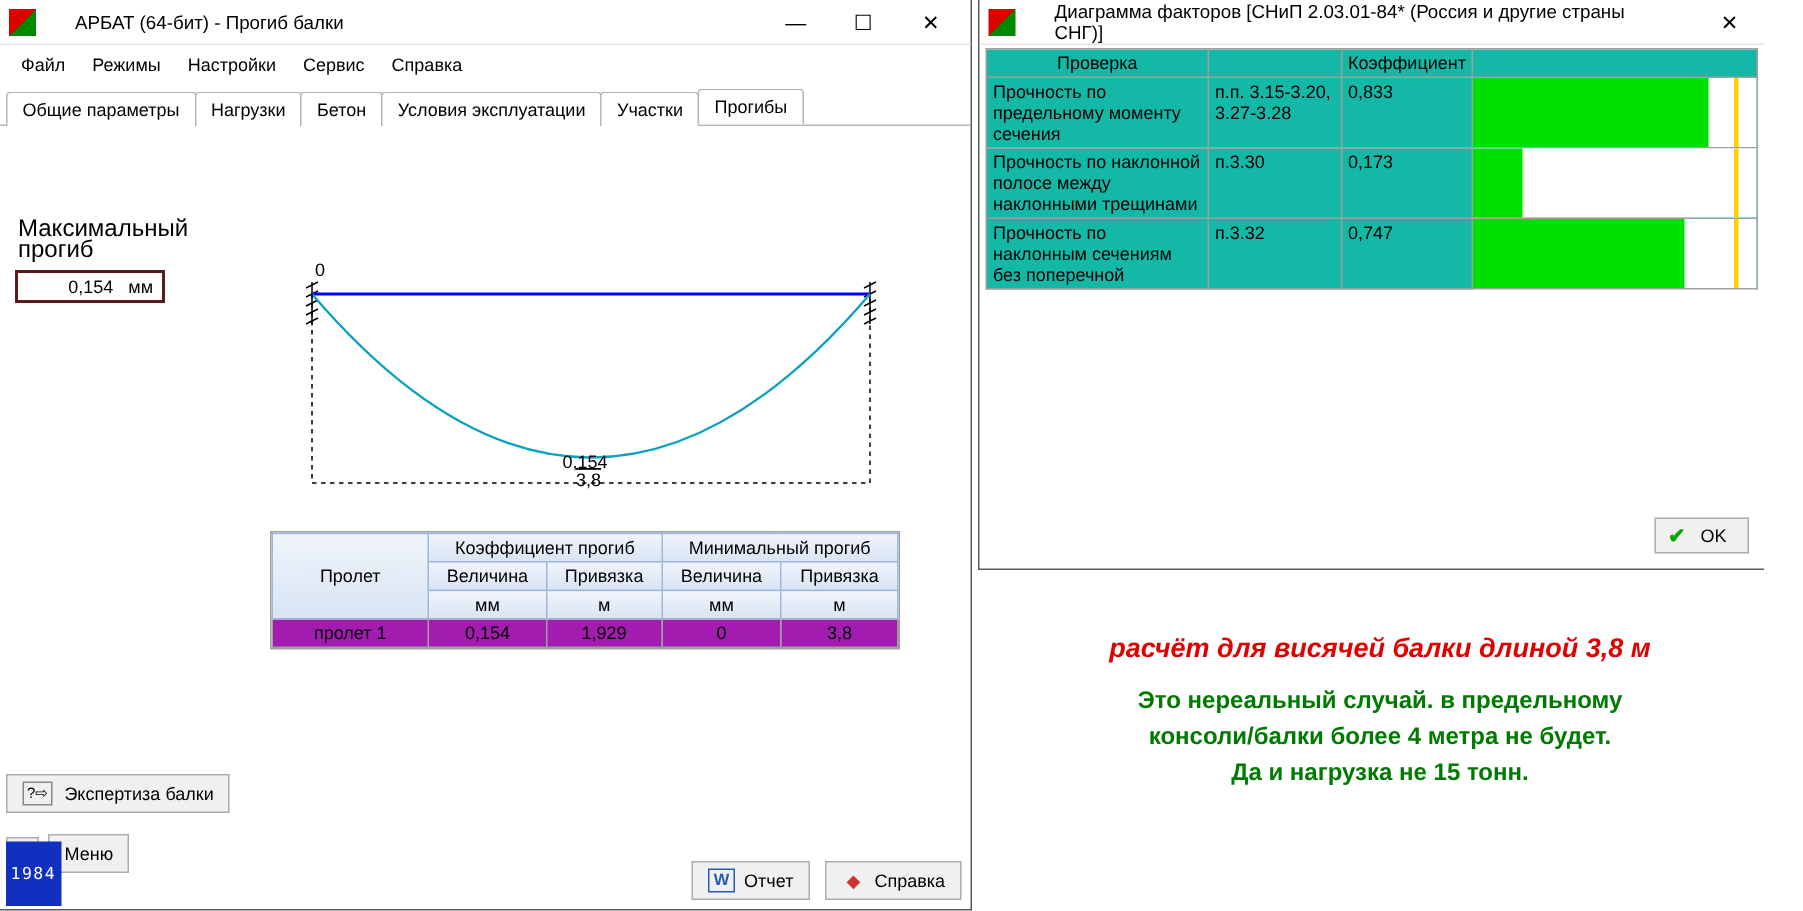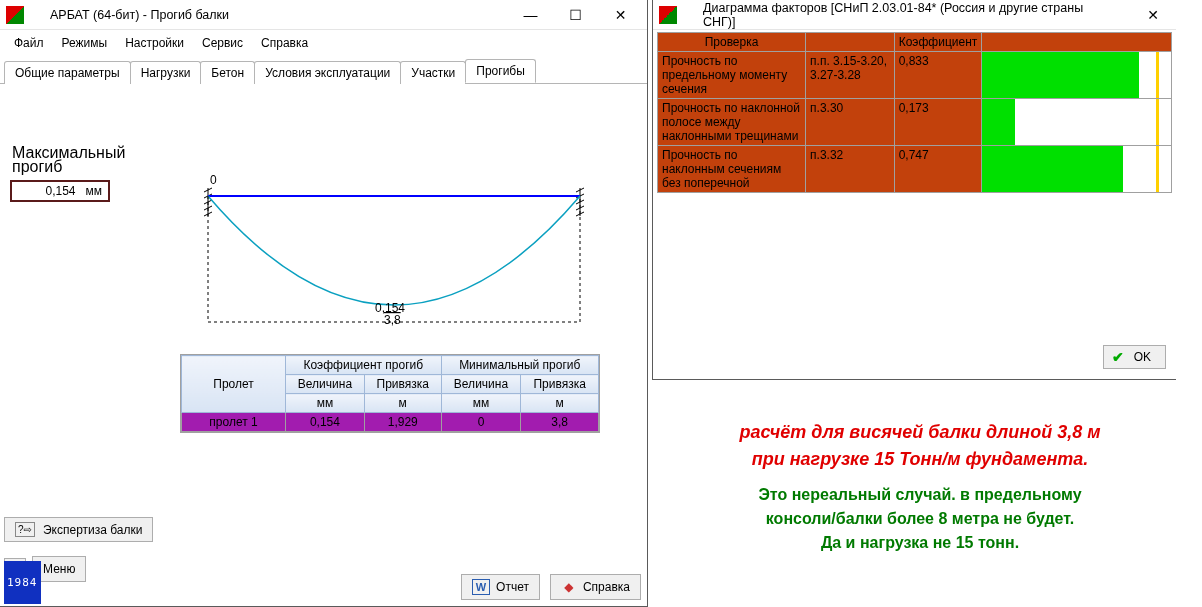--- a/index.html
+++ b/index.html
@@ -99,21 +99,21 @@
   .badge1984 {
     position: absolute; left: 4px; bottom: 2px;
     background: #1030c0; color: #fff; font-family: monospace; font-size: 11px;
     padding: 15px 3px; letter-spacing: 1px;
   }
 
   
   .factors-table { width: 100%; border-collapse: collapse; font-size: 12px; }
   .factors-table th, .factors-table td {
     border: 1px solid #a0a0a0; padding: 2px 4px; text-align: left; vertical-align: top;
-    background: #c2410c;
+    background: #14b8a6;
   }
   .factors-table th { text-align: center; font-weight: normal; }
   .bar-cell { padding: 0 !important; height: 34px; position: relative; }
   .bar-bg { position: absolute; inset: 0; background: #fff; }
   .bar-fill { position: absolute; top: 0; bottom: 0; left: 0; background: #00e000; }
   .bar-limit { position: absolute; top: 0; bottom: 0; width: 3px; background: #ffd000; }
 
   .ok-row { position: absolute; right: 10px; bottom: 10px; }
   .ok-btn { border: 1px solid #adadad; background: #f0f0f0; padding: 3px 14px 3px 8px; display: inline-flex; align-items: center; gap: 10px; }
   .check { color: #0a0; font-weight: bold; font-size: 14px; }
@@ -321,20 +321,19 @@
     <span class="ok-btn">
       <span class="check">✔</span>
       <span>OK</span>
     </span>
   </div>
 </div>
 
 <div class="annotation">
   <div class="anno-red">
     <span>расчёт для висячей балки длиной 3,8 м</span><br>
-    <span>при нагрузке 15 Тонн/м фундамента.</span>
   </div>
   <div class="anno-green">
     <span>Это нереальный случай. в предельному</span><br>
-    <span>консоли/балки  более 8 метра не будет.</span><br>
+    <span>консоли/балки  более 4 метра не будет.</span><br>
     <span>Да и нагрузка не 15 тонн.</span>
   </div>
 </div>
 
 </body></html>

